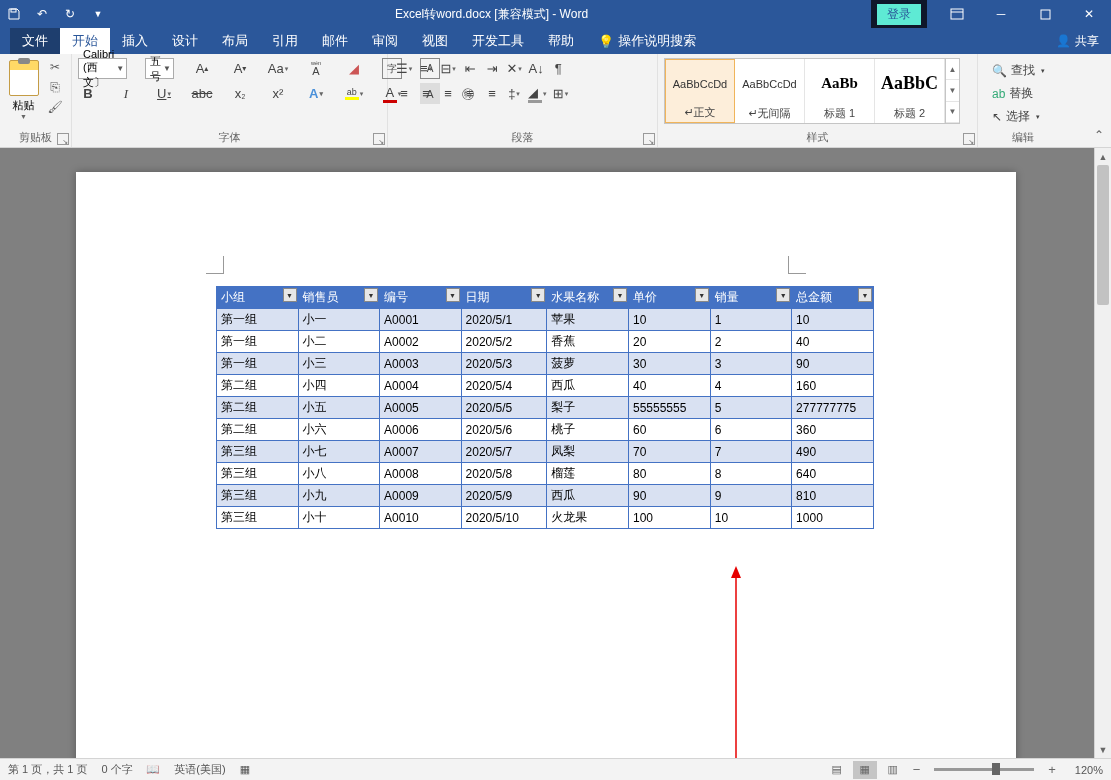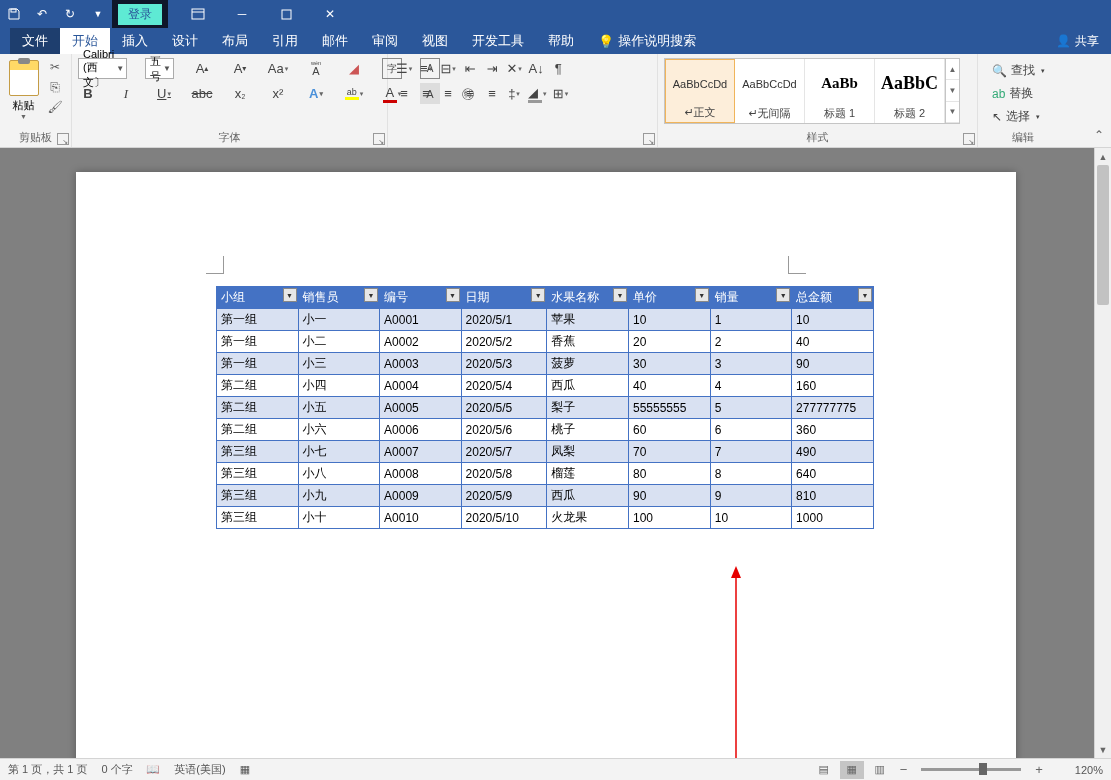--- a/index.html
+++ b/index.html
@@ -80,20 +80,21 @@
     <div class="qat-btn">
         <svg width="14" height="14" viewBox="0 0 14 14">
           <path d="M2 2h8l2 2v8H2z" fill="none" stroke="#fff" stroke-width="1"></path>
           <rect x="4" y="2" width="5" height="3" fill="none" stroke="#fff"></rect>
         </svg>
       </div>
     <div class="qat-btn">↶</div>
     <div class="qat-btn">↻</div>
     <div class="qat-btn" style="font-size:9px">▼</div>
   </div>
+  <div class="title-center">Excel转word.docx [兼容模式] - Word</div>
   <div class="win-controls">
     <div class="login-btn">登录</div>
     <div class="win-btn">
         <svg width="14" height="12">
           <rect x="1" y="1" width="12" height="10" fill="none" stroke="#fff"></rect>
           <line x1="1" y1="4" x2="13" y2="4" stroke="#fff"></line>
         </svg>
       </div>
     <div class="win-btn">─</div>
     <div class="win-btn">
@@ -219,20 +220,21 @@
         <div class="ribbon-btn">
             <span style="display:flex;flex-direction:column">
               <span>◢</span>
               <span class="color-bar" style="background:#999"></span>
             </span>
             <span class="dd">▾</span>
           </div>
         <div class="ribbon-btn">⊞<span class="dd">▾</span></div>
       </div>
     </div>
+    <div class="group-label">段落</div>
     <div class="dialog-launcher"></div>
   </div>
 
   <div class="ribbon-group" style="width:320px">
     <div class="group-content">
       <div class="styles-gallery">
         <div class="style-item selected">
             <div class="style-preview">AaBbCcDd</div>
             <div class="style-name">↵正文</div>
           </div>
@@ -424,15 +426,15 @@
   </div>
   <div class="status-right">
     <div class="view-btn">▤</div>
     <div class="view-btn active">▦</div>
     <div class="view-btn">▥</div>
     <span class="zmbtn">−</span>
     <div class="zoom-slider">
         <div class="zoom-thumb"></div>
       </div>
     <span class="zmbtn">+</span>
-    <span style="margin-left:24px">120%</span>
+    <span style="margin-left:11px">120%</span>
   </div>
 </div>
 
 </body></html>

